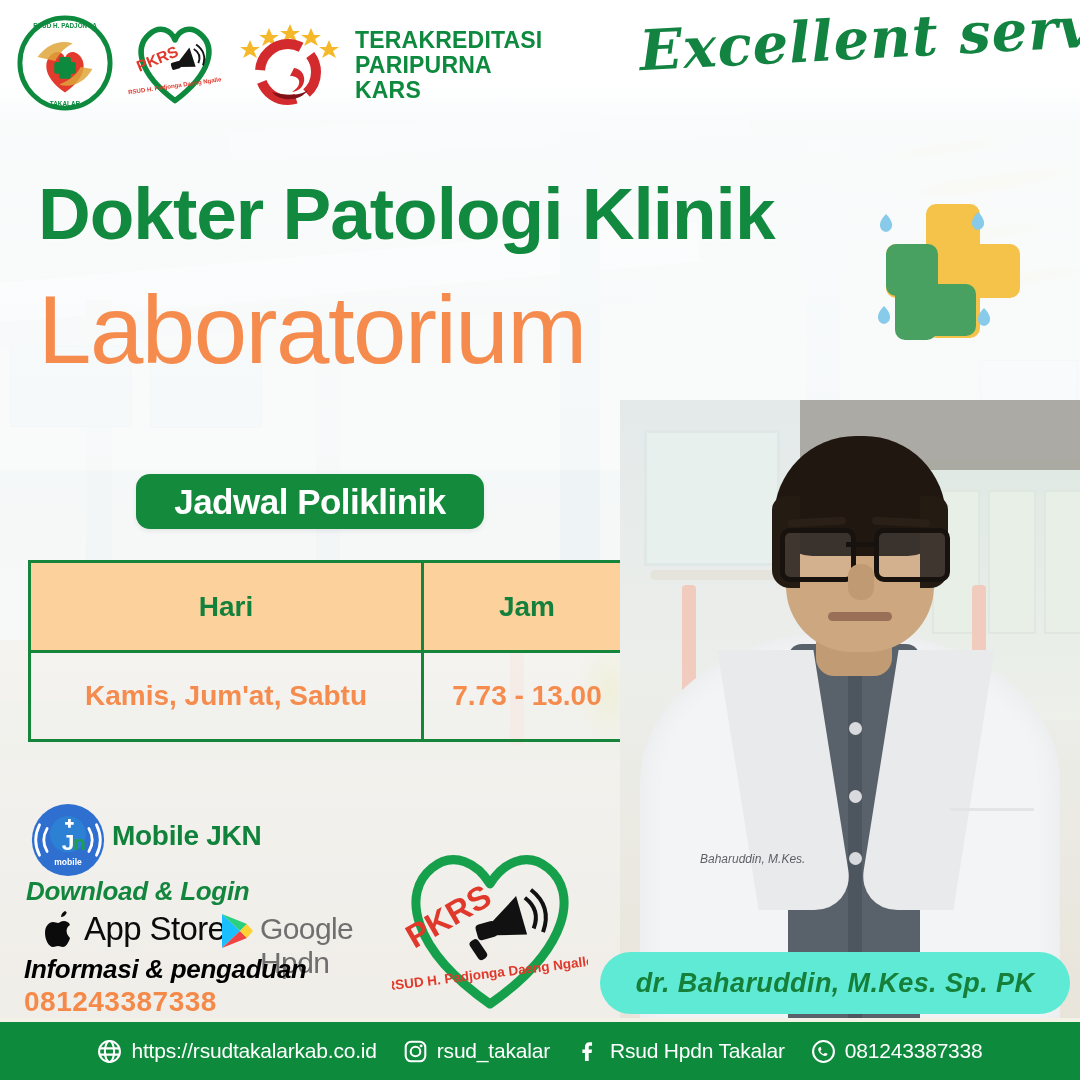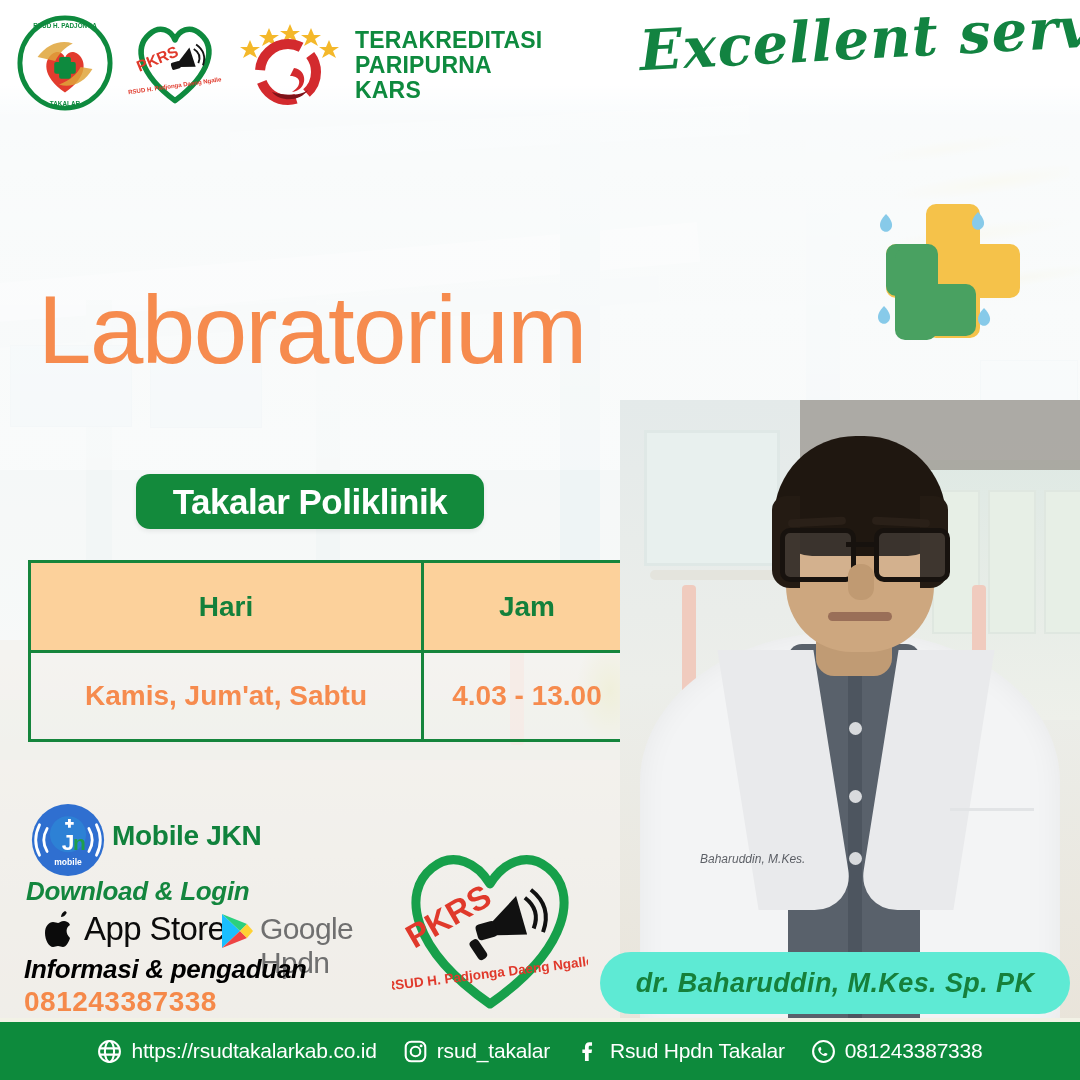--- a/index.html
+++ b/index.html
@@ -307,47 +307,48 @@
       <path d="M66 52 C80 54 80 74 64 76 C74 70 74 60 62 60 Z" fill="#D32A2E"></path>
     </svg>
 
     <div class="kars-text">
       <div>TERAKREDITASI</div>
       <div>PARIPURNA</div>
       <div>KARS</div>
     </div>
   </div>
 
+  <div class="h1">Dokter Patologi Klinik</div>
   <div class="h2">Laboratorium</div>
 
   <svg class="cross-deco" viewBox="0 0 180 160">
     <path d="M96 8 h34 a10 10 0 0 1 10 10 v30 h30 a10 10 0 0 1 10 10 v34 a10 10 0 0 1 -10 10 h-30 v30 a10 10 0 0 1 -10 10 h-34 a10 10 0 0 1 -10 -10 v-30 h-30 a10 10 0 0 1 -10 -10 v-34 a10 10 0 0 1 10 -10 h30 v-30 a10 10 0 0 1 10 -10 z" fill="#F5BE3C" transform="translate(-22,0)"></path>
     <path d="M62 42 h32 a10 10 0 0 1 10 10 v30 h28 a10 10 0 0 1 10 10 v32 a10 10 0 0 1 -10 10 h-32 v-30 a10 10 0 0 0 -10 -10 h-28 a10 10 0 0 1 -10 -10 v-32 a10 10 0 0 1 10 -10 z" fill="#3B9A55" transform="translate(-28,6)"></path>
     <rect x="33" y="52" width="42" height="92" rx="10" fill="#3B9A55"></rect>
     <g fill="#7EC6E8">
       <path d="M24 18 C30 24 32 30 28 34 C24 38 18 35 18 29 C18 25 21 21 24 18 Z"></path>
       <path d="M116 16 C122 22 124 28 120 32 C116 36 110 33 110 27 C110 23 113 19 116 16 Z"></path>
       <path d="M22 110 C28 116 30 122 26 126 C22 130 16 127 16 121 C16 117 19 113 22 110 Z"></path>
       <path d="M122 112 C128 118 130 124 126 128 C122 132 116 129 116 123 C116 119 119 115 122 112 Z"></path>
     </g>
   </svg>
 
-  <div class="badge">Takalar Poliklinik</div>
+  <div class="badge">Jadwal Poliklinik</div>
 
   <table class="sched">
     <thead>
       <tr>
         <th class="col-hari">Hari</th>
         <th class="col-jam">Jam</th>
       </tr>
     </thead>
     <tbody>
       <tr>
         <td>Kamis, Jum'at, Sabtu</td>
-        <td>4.03 - 13.00</td>
+        <td>7.73 - 13.00</td>
       </tr>
     </tbody>
   </table>
 
   <div class="doctor">
     <div class="doc-bg"></div>
     <div class="doc-bg2"></div>
     <div class="doc-dark"></div>
     <div class="doc-win"></div>
     <div class="doc-board"></div>

